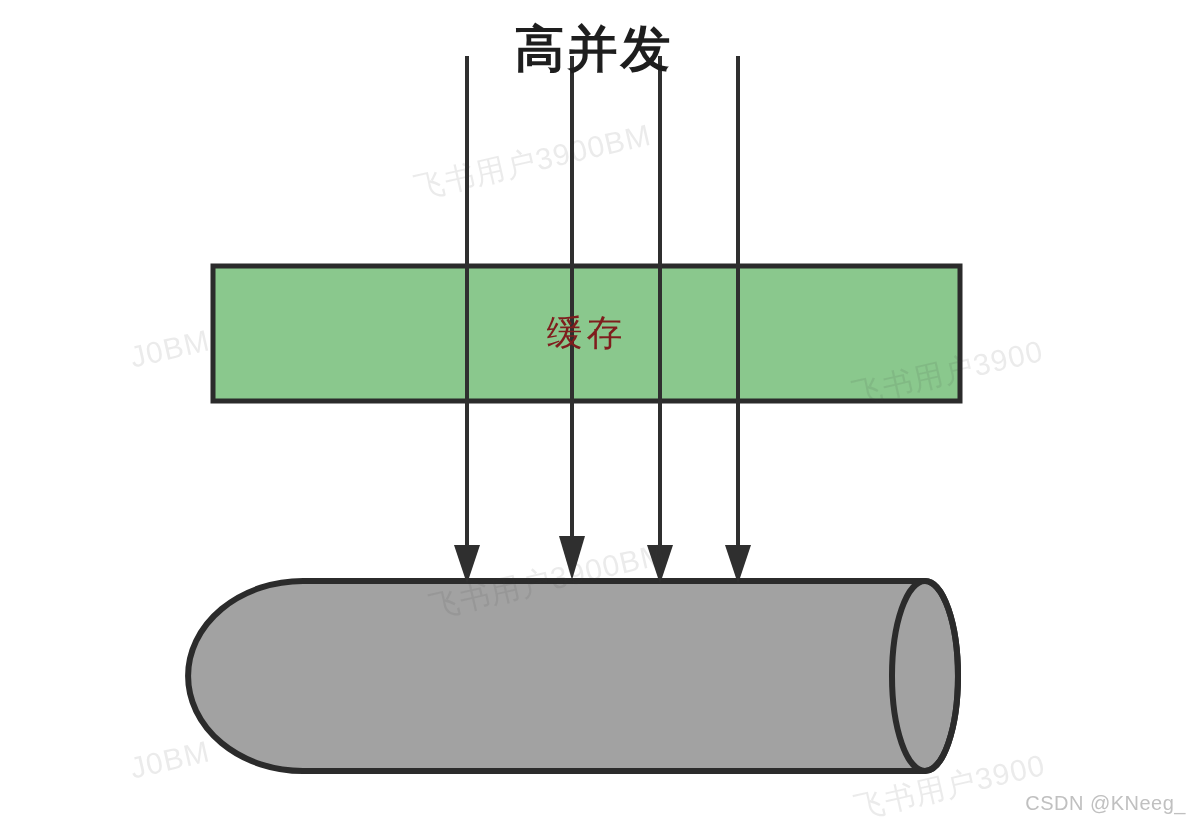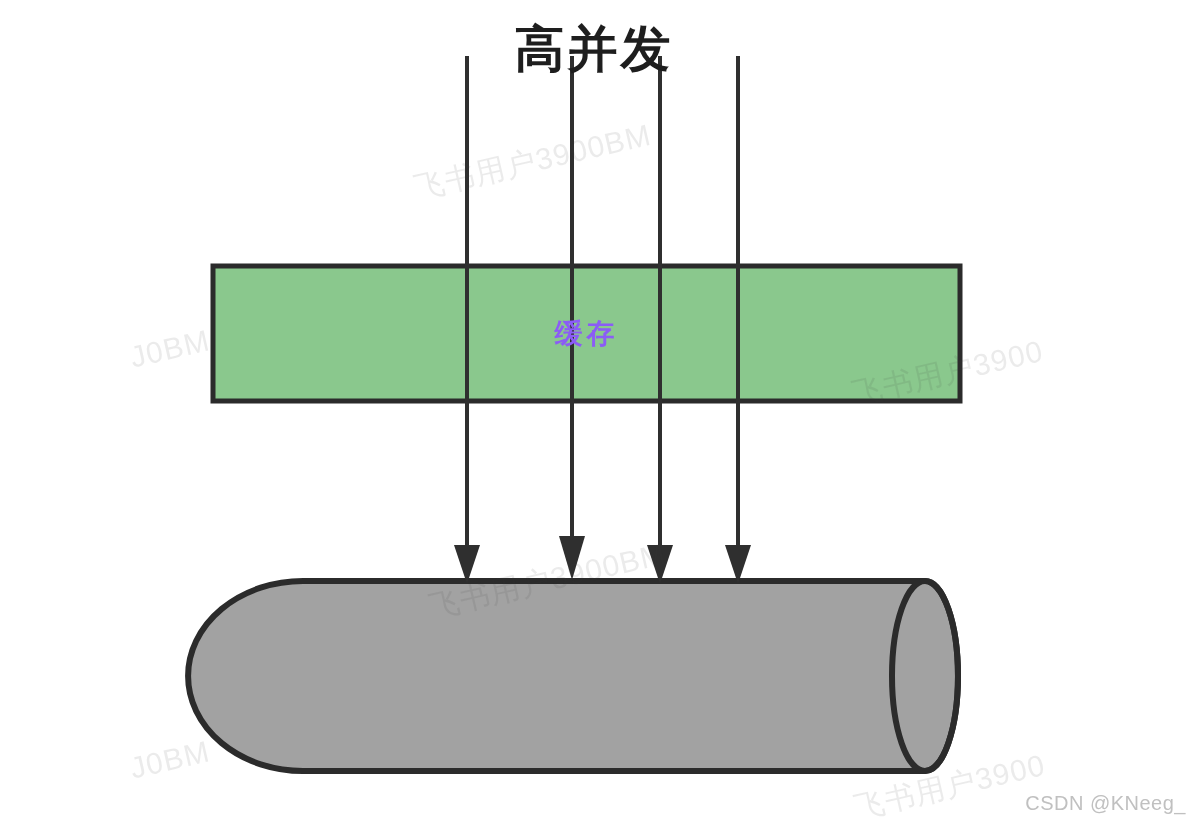--- a/index.html
+++ b/index.html
@@ -25,21 +25,21 @@
     left: 594px; top: 16px;
     transform: translateX(-50%);
     font-size: 50px; font-weight: 600;
     color: #1E1E1E; letter-spacing: 3px;
     white-space: nowrap; pointer-events: none;
   }
   .cache-label {
     position: absolute; z-index: 3;
     left: 213px; top: 266px; width: 747px; height: 135px;
     display: flex; align-items: center; justify-content: center;
-    font-size: 28px; font-weight: 700; color: #8b5cf6;
+    font-size: 36px; font-weight: 400; color: #7f1d1d;
     letter-spacing: 4px; pointer-events: none;
   }
 
   
   .wm {
     position: absolute; z-index: 4;
     color: rgba(60,60,60,0.10);
     font-size: 30px; letter-spacing: 1px;
     white-space: nowrap;
     transform: translate(-50%,-50%) rotate(-13deg);

